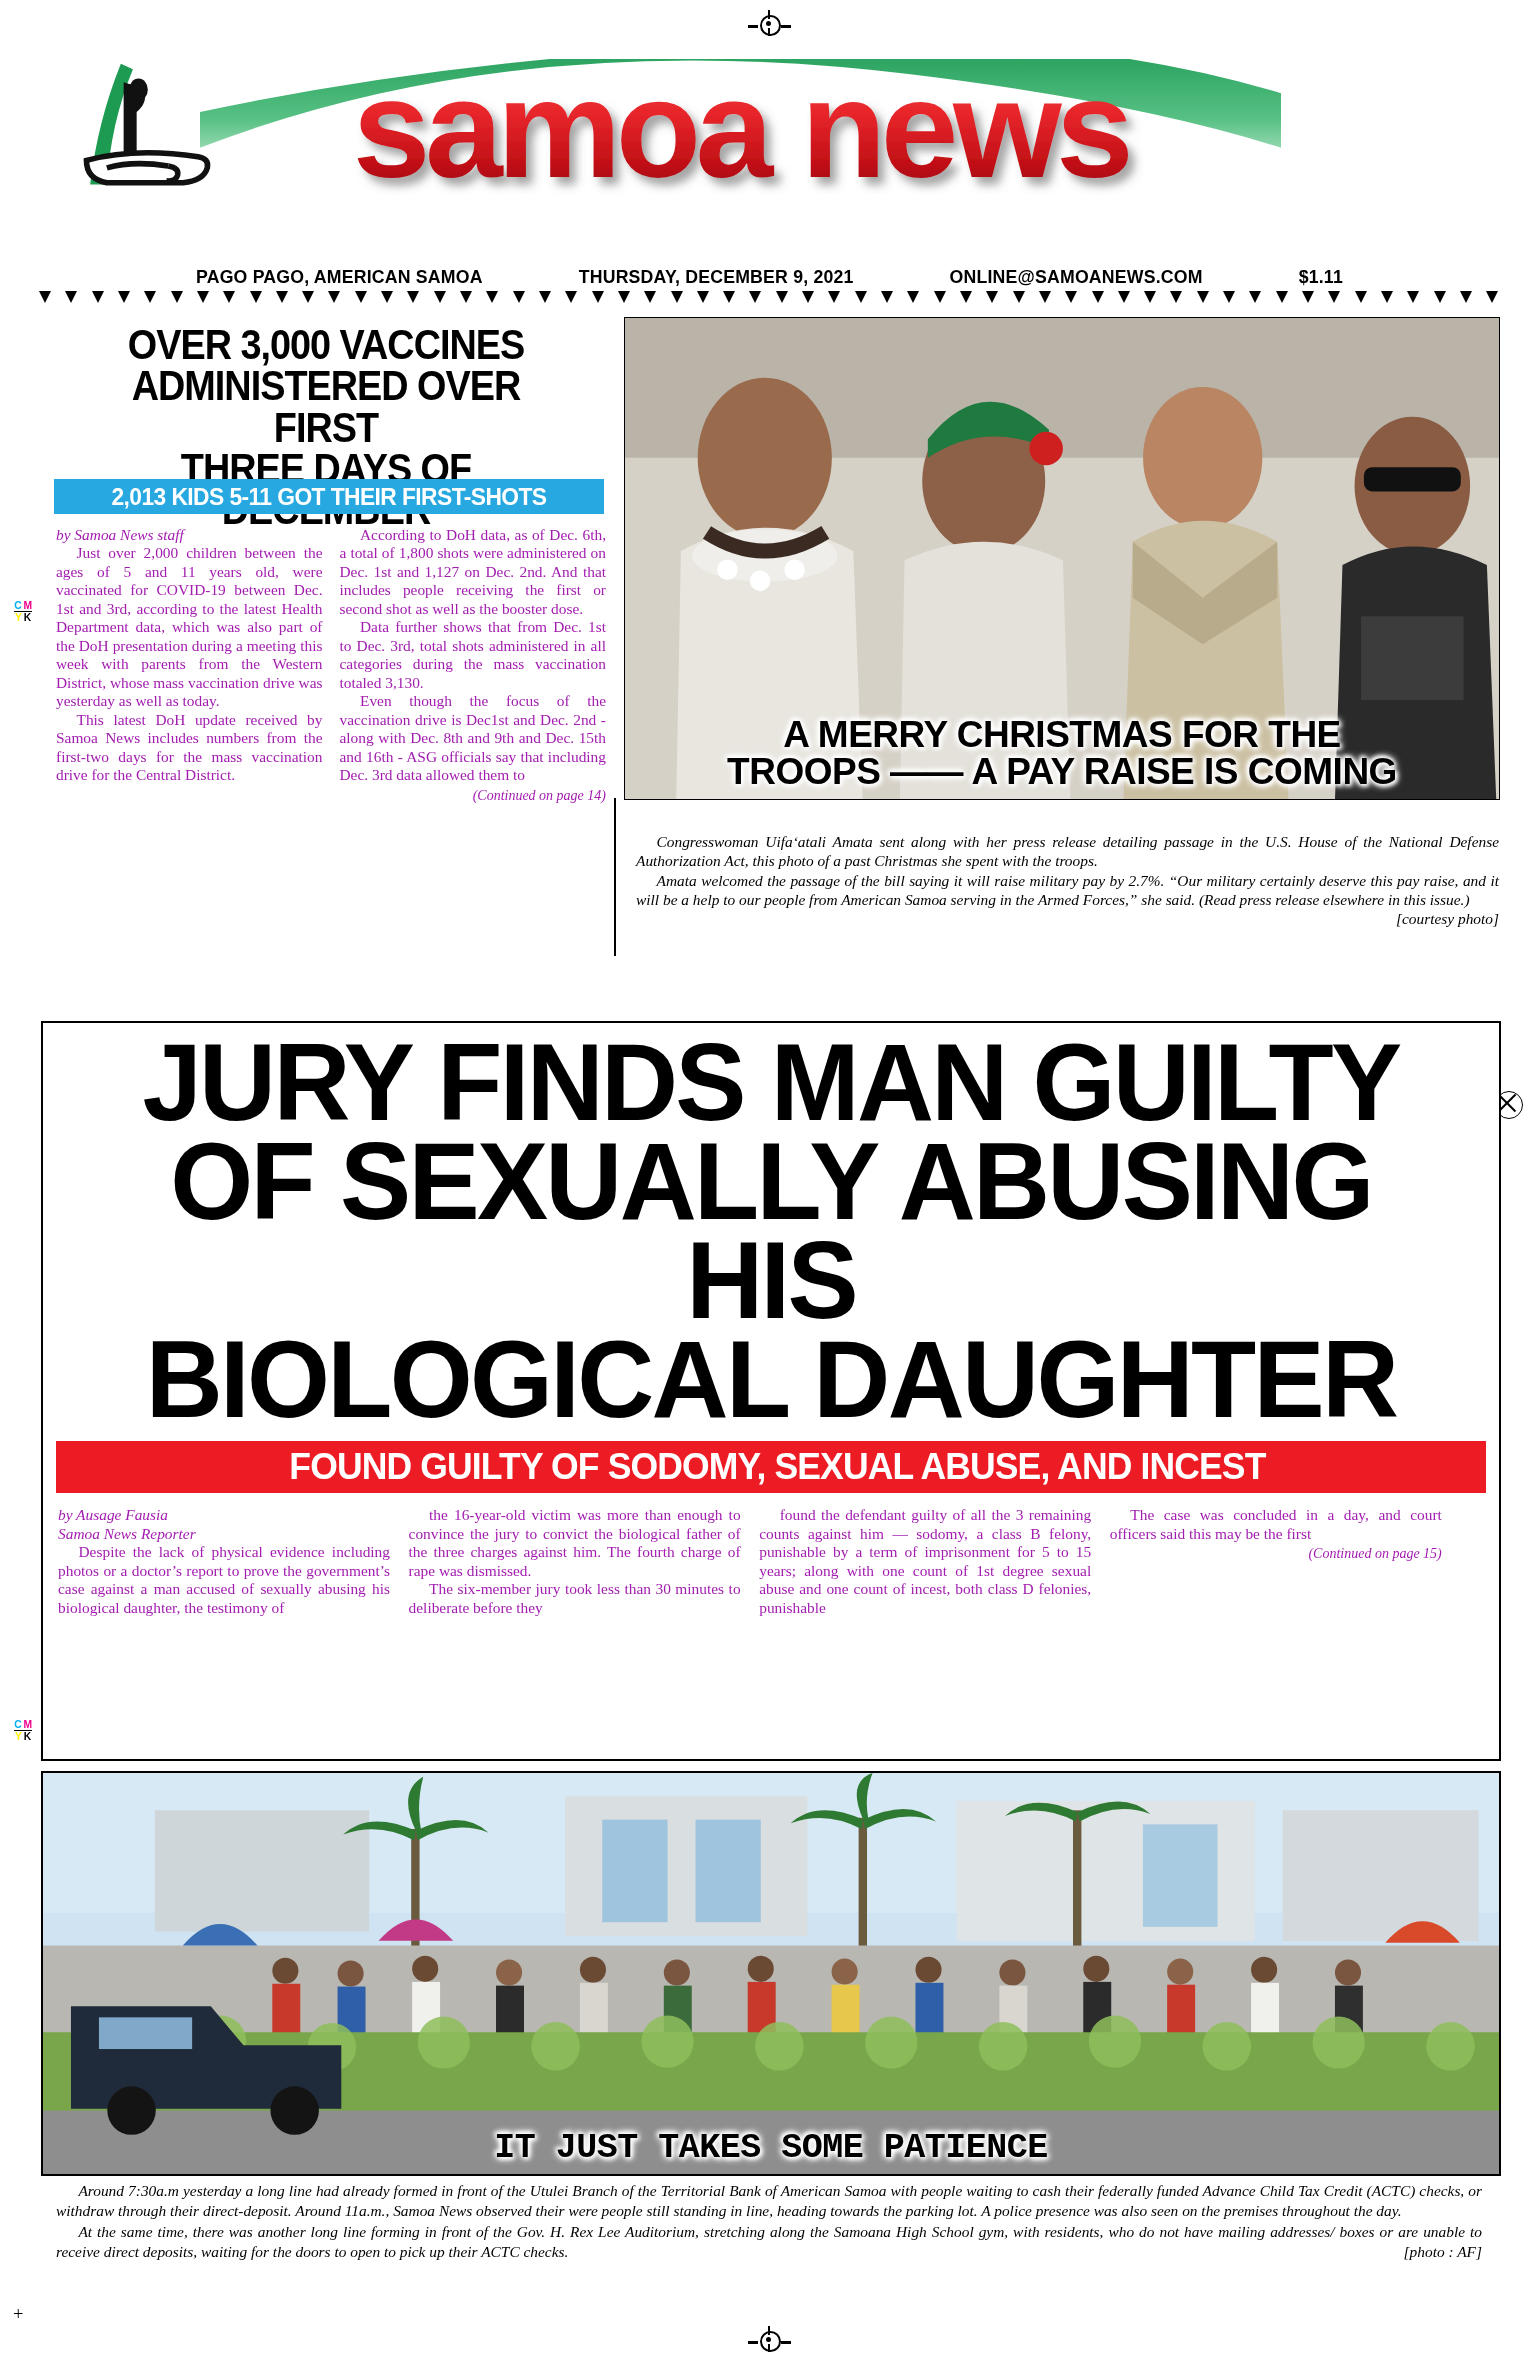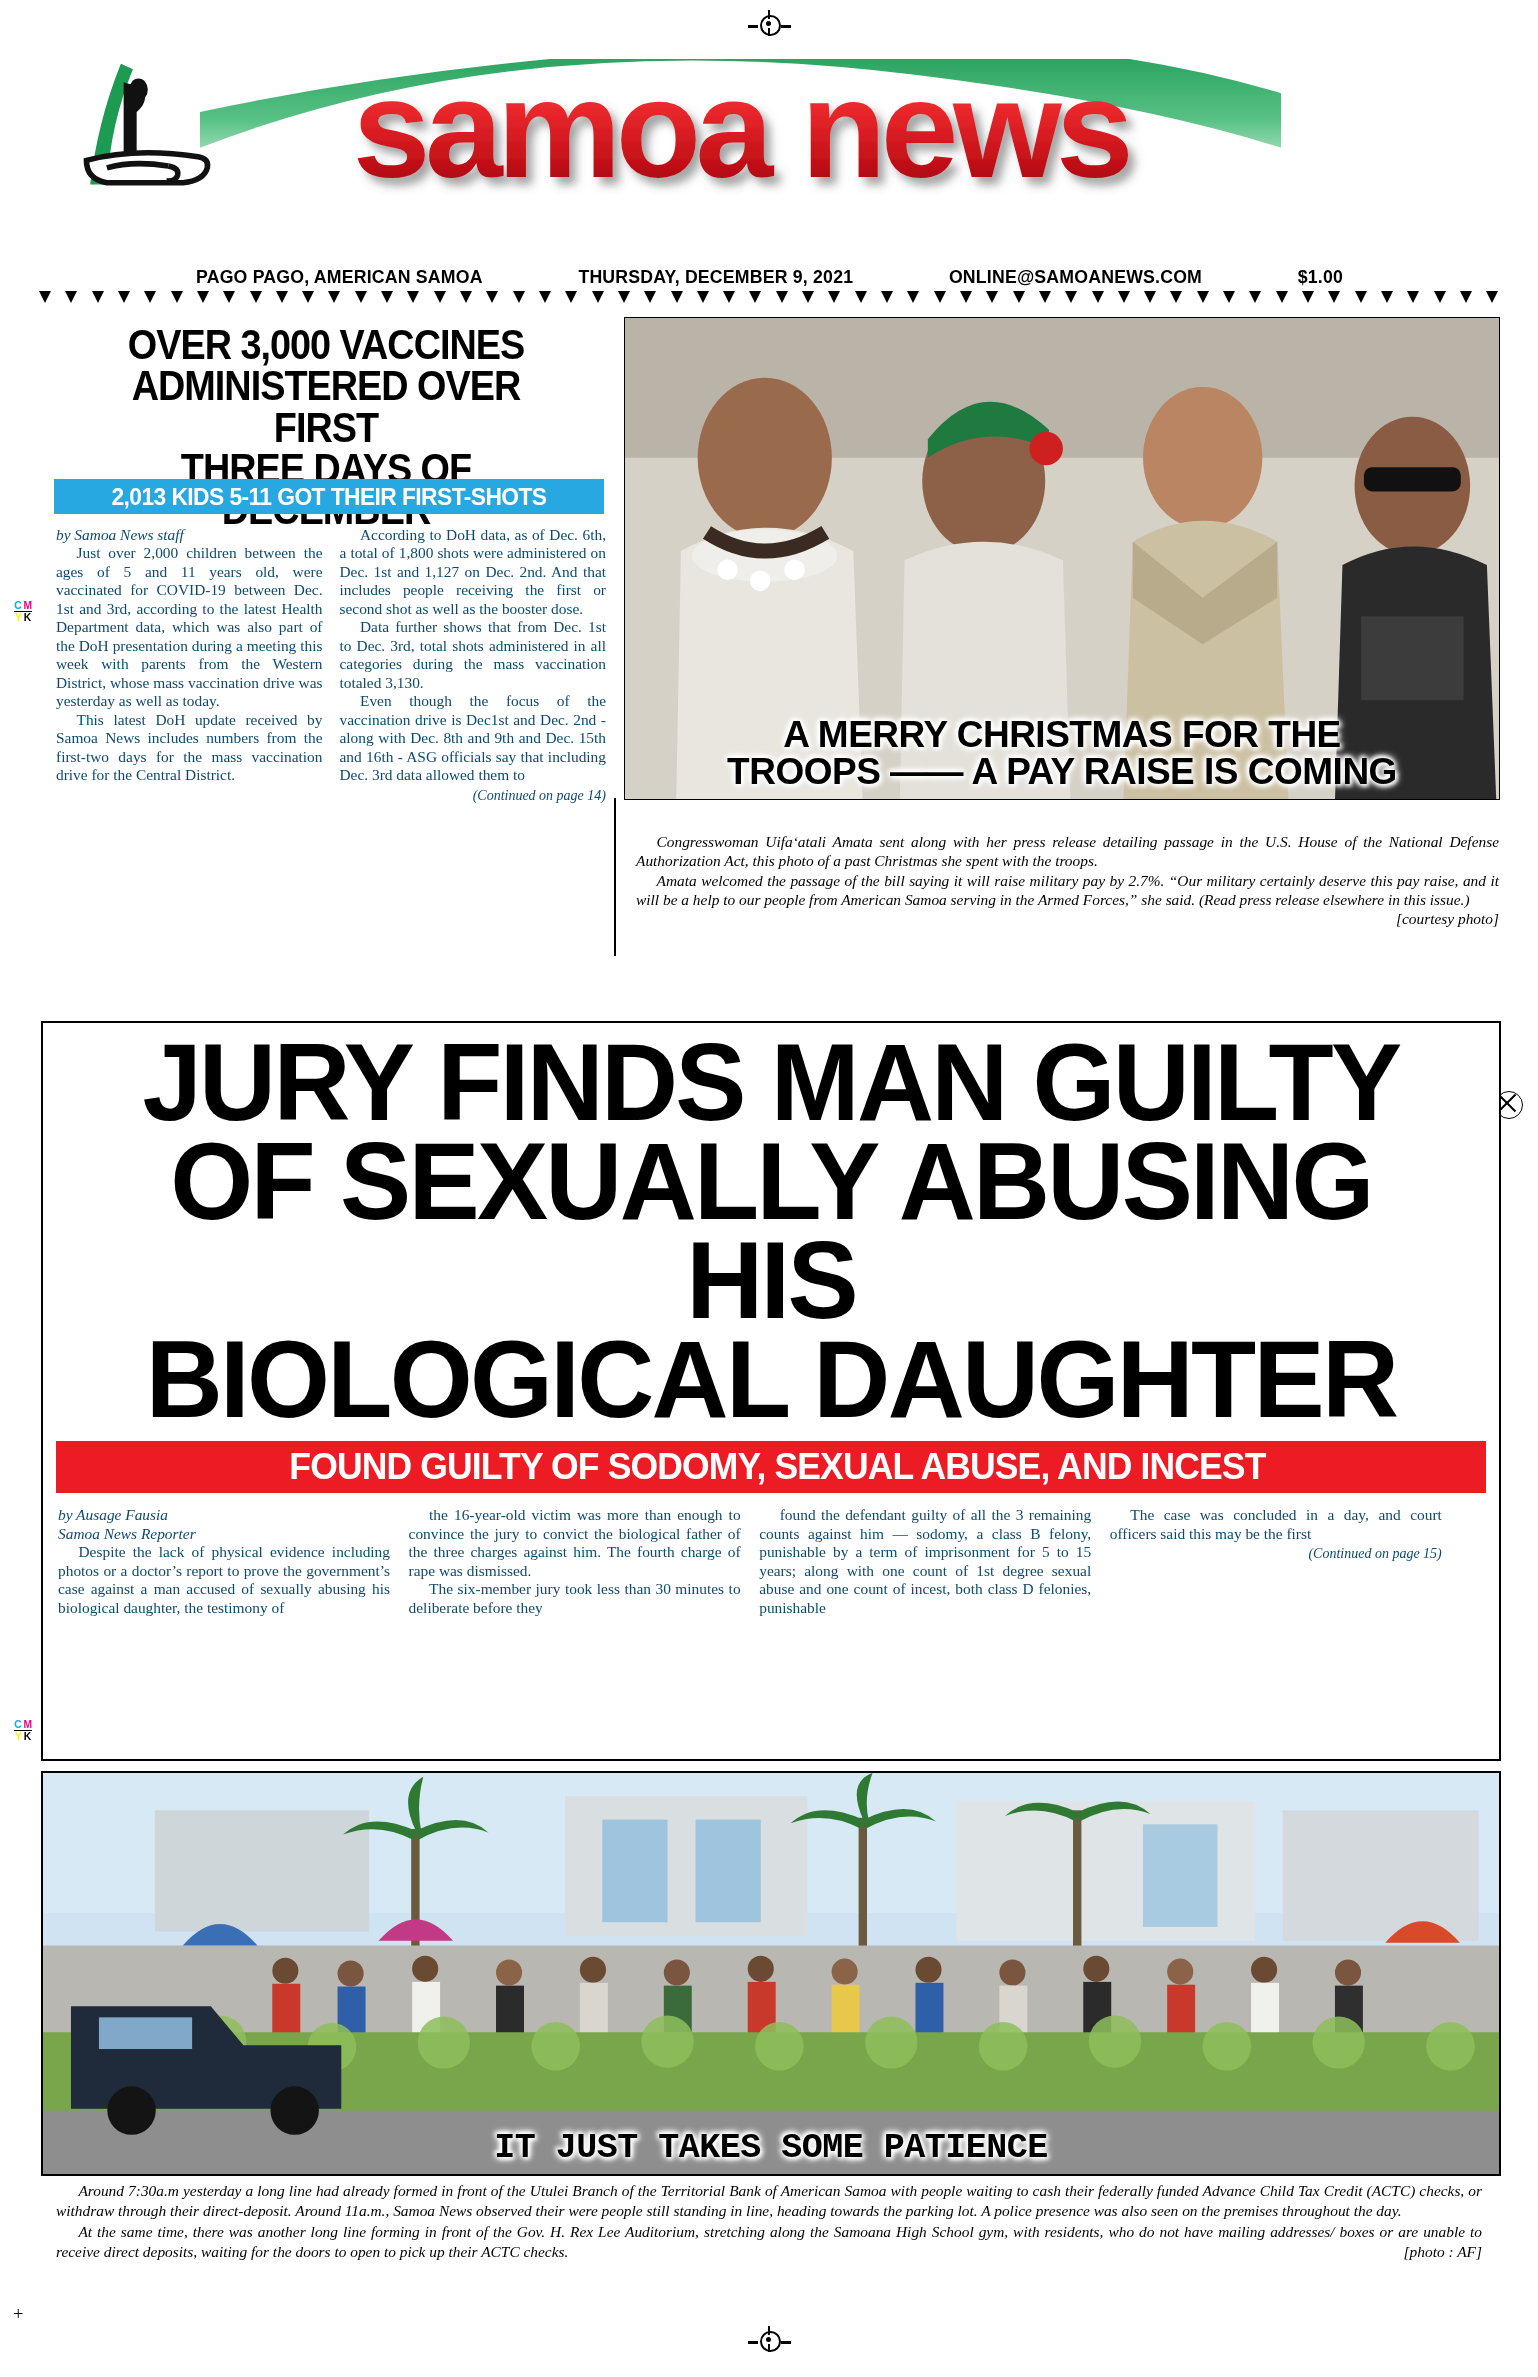--- a/index.html
+++ b/index.html
@@ -90,21 +90,21 @@
     font-weight:bold; font-size:24px; letter-spacing:-0.6px;
     transform:scaleX(0.95);
   }
 
   .cols2 { position:absolute; left:17px; top:213px; width:550px;
            display:flex; gap:17px; }
   .col { width:267px; }
   .body-text {
     font-family:"Liberation Serif", serif;
     font-size:15.4px; line-height:1.20; text-align:justify;
-    color:#0c4a6e;
+    color:#a21caf;
   }
   .body-text p { margin:0; text-indent:20.5px; }
   .byline { font-style:italic; text-indent:0 !important; text-align:left; }
   .contd { font-style:italic; text-align:right; text-indent:0 !important;
            font-size:14px; margin-top:2.8px !important; }
 
   
   .photo-top {
     position:absolute; left:585px; top:3.7px; width:874px; height:481px;
     border:1.9px solid #000; overflow:hidden;
@@ -249,21 +249,21 @@
         <path d="M-60 120 Q300 -40 760 16 Q1060 52 1230 120 L1230 60 Q1020 -18 760 -18 Q320 -18 -60 70 Z" fill="url(#gGreen)" opacity="0.95"></path>
         <text x="580" y="126" text-anchor="middle" font-family="Liberation Sans, sans-serif" font-weight="bold" font-size="150" fill="url(#gRed)" filter="url(#sh)" style="letter-spacing:-6px">samoa news</text>
       </svg>
     </div>
   </div>
 
   <div class="dateline">
     <span>PAGO PAGO, AMERICAN SAMOA</span>
     <span>THURSDAY, DECEMBER 9, 2021</span>
     <span>ONLINE@SAMOANEWS.COM</span>
-    <span>$1.00</span>
+    <span>$1.11</span>
   </div>
 
   <div class="rule-tri">
     <div class="tri"></div>
       <div class="tri"></div>
       <div class="tri"></div>
       <div class="tri"></div>
     <div class="tri"></div>
       <div class="tri"></div>
       <div class="tri"></div>

